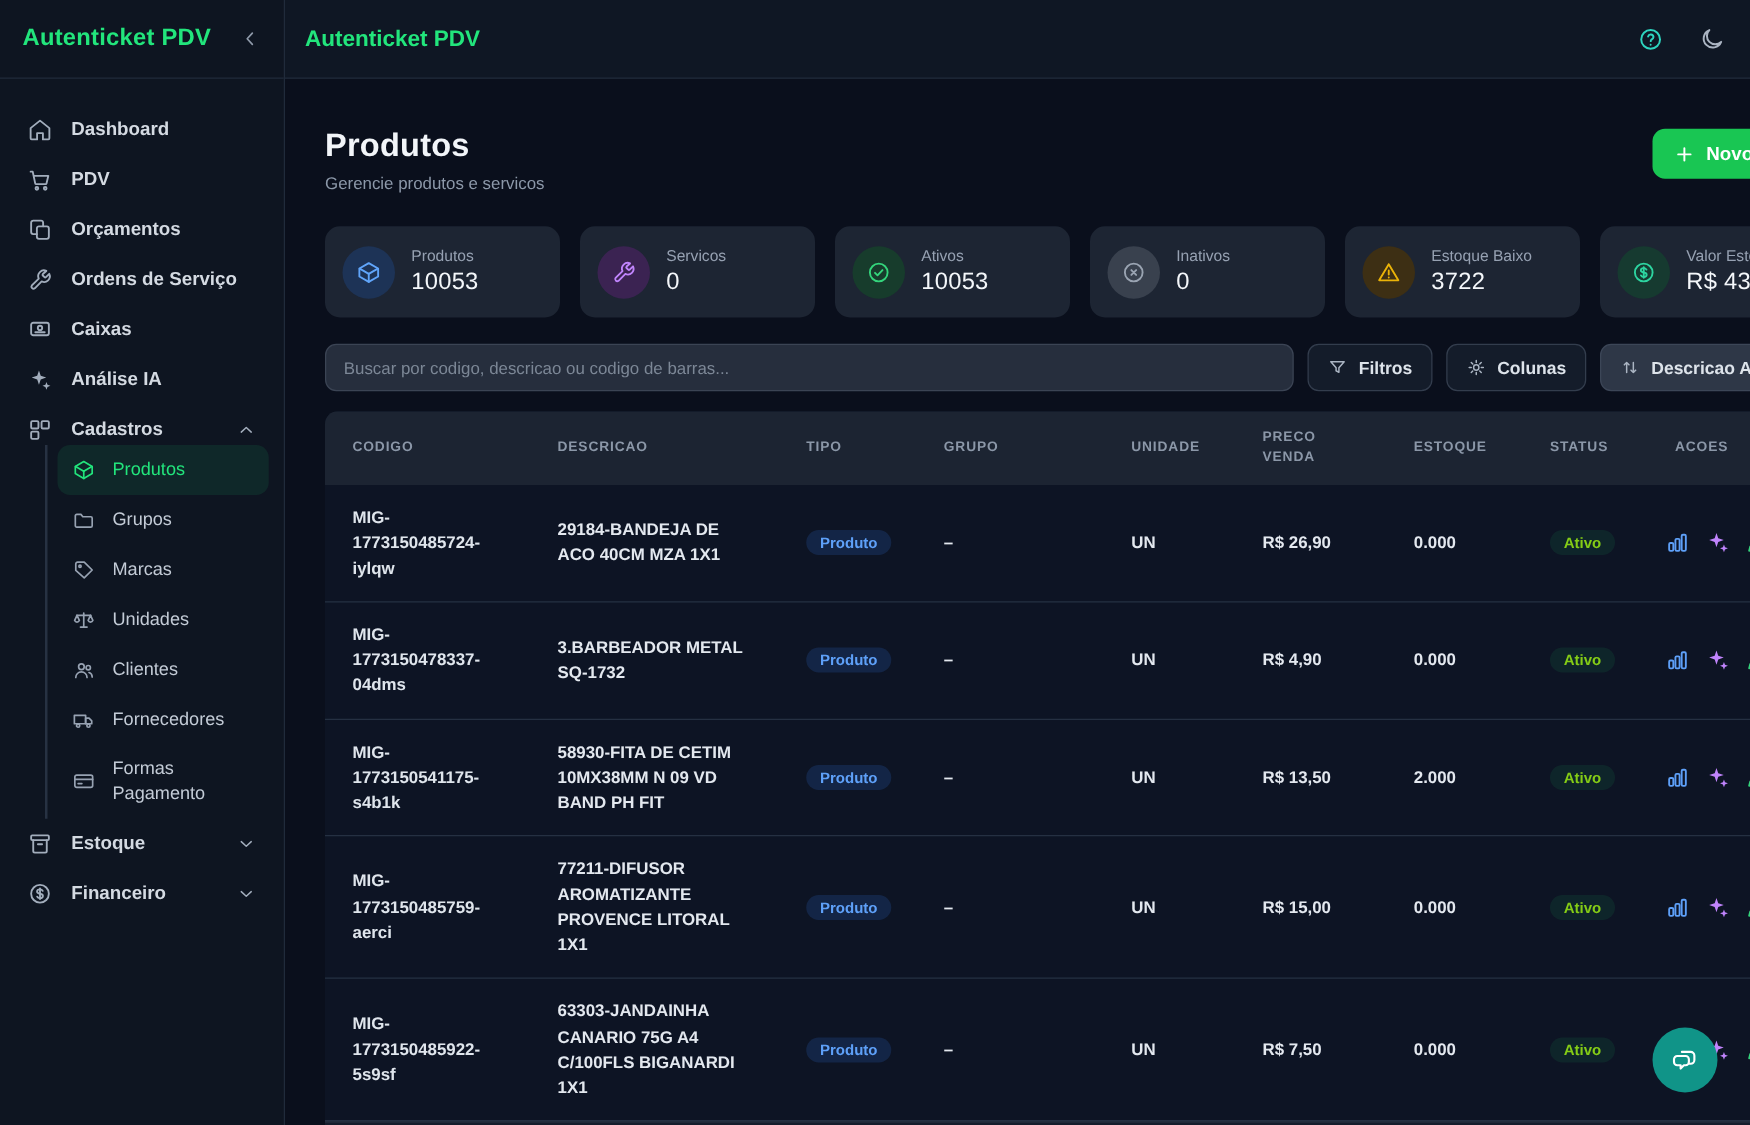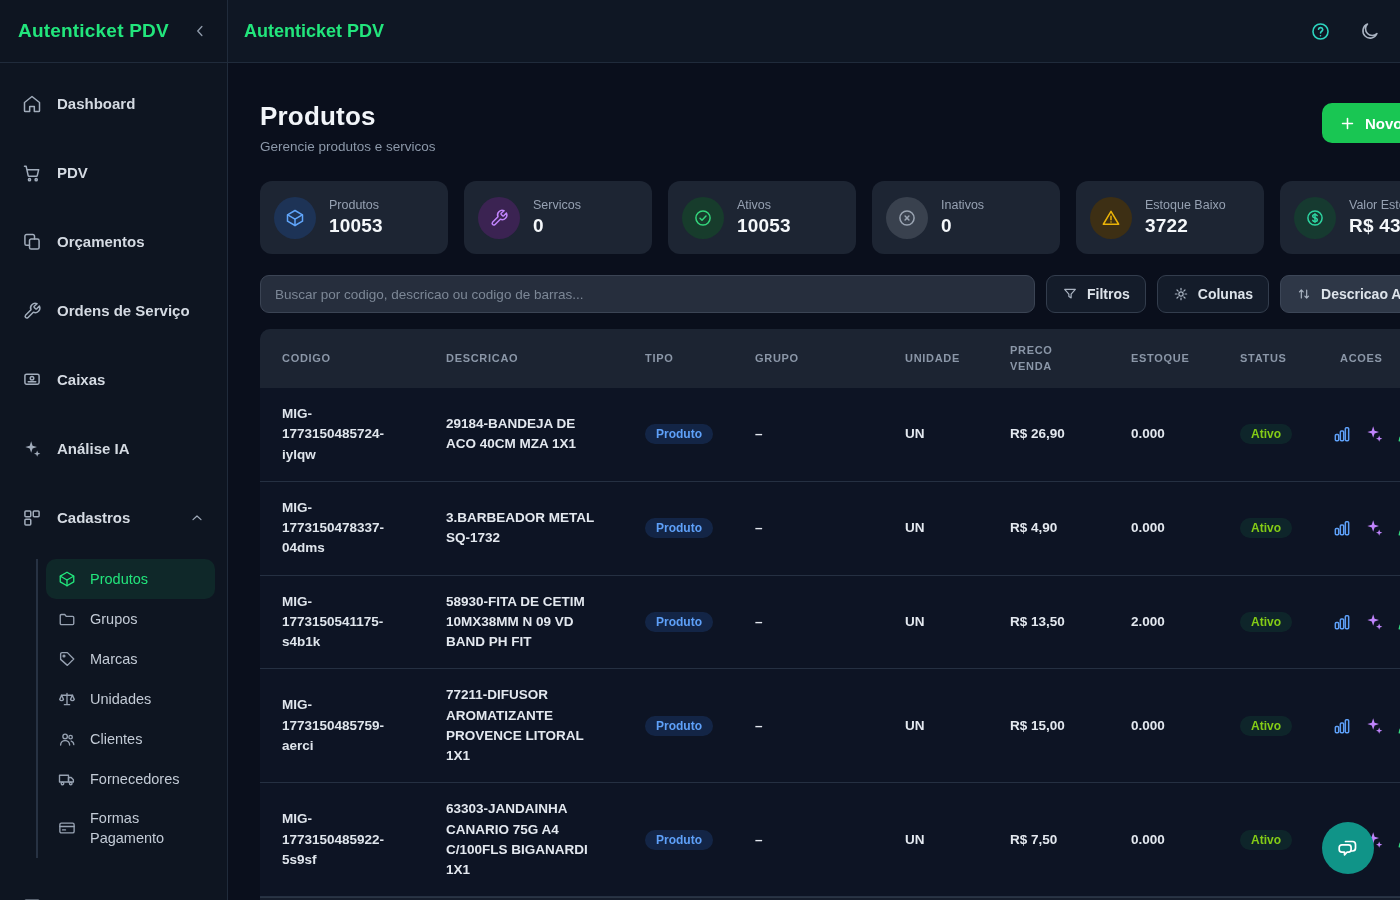--- a/index.html
+++ b/index.html
@@ -19,21 +19,21 @@
     display:flex; flex-direction:column;
   }
   .sb-logo {
     height:63px; flex:none; border-bottom:1px solid #202b3b;
     display:flex; align-items:center; justify-content:space-between;
     padding:0 18px;
   }
   .logo-text { color:#22e57c; font-size:19px; font-weight:700; letter-spacing:.2px; }
   .collapse-btn { color:#8e99a9; width:18px; height:18px; cursor:pointer; }
   .collapse-btn .ic { width:18px; height:18px; }
-  .sb-nav { padding:21px 12px 0 12px; display:flex; flex-direction:column; gap:29px; overflow:hidden; }
+  .sb-nav { padding:21px 12px 0 12px; display:flex; flex-direction:column; gap:0; overflow:hidden; }
   .sb-item {
     display:flex; align-items:center; gap:15px;
     padding:8px 10px; border-radius:10px; cursor:pointer;
     color:#d4dae2; font-size:15px; font-weight:600; line-height:1.55;
     min-height:40px;
   }
   .sb-item .ic { color:#a2adbc; }
   .sb-item .sb-label { flex:1; }
   .sb-item .chev { color:#8e99a9; }
   .sb-item .chev .ic { width:16px; height:16px; }
@@ -94,21 +94,21 @@
     display:flex; align-items:center; justify-content:center;
   }
   .stat-ic .ic { width:20px; height:20px; }
   .c-blue   { background:#1d3356; color:#60a5fa; }
   .c-purple { background:#3b2352; color:#c084fc; }
   .c-green  { background:#173c2c; color:#34d57c; }
   .c-grey   { background:#39414e; color:#9aa4b2; }
   .c-yellow { background:#3d2f14; color:#eab308; }
   .c-teal   { background:#163a30; color:#2dd4a0; }
   .stat-label { font-size:12.5px; color:#96a1b2; }
-  .stat-value { font-size:19px; font-weight:700; color:#f4f7fa; margin-top:3px; letter-spacing:.2px; }
+  .stat-value { font-size:19px; font-weight:400; color:#f4f7fa; margin-top:3px; letter-spacing:.2px; }
 
   
   .toolbar { display:flex; gap:11px; margin-top:21px; width:1364px; align-items:center; }
   .search {
     flex:none; width:775px; height:38px;
     background:#262e3d; border:1px solid #3b4454; border-radius:9px;
     color:#dbe2ea; font-size:13.5px; font-family:inherit; padding:0 14px; outline:none;
   }
   .search::placeholder { color:#7c8796; }
   .tb-btn {

